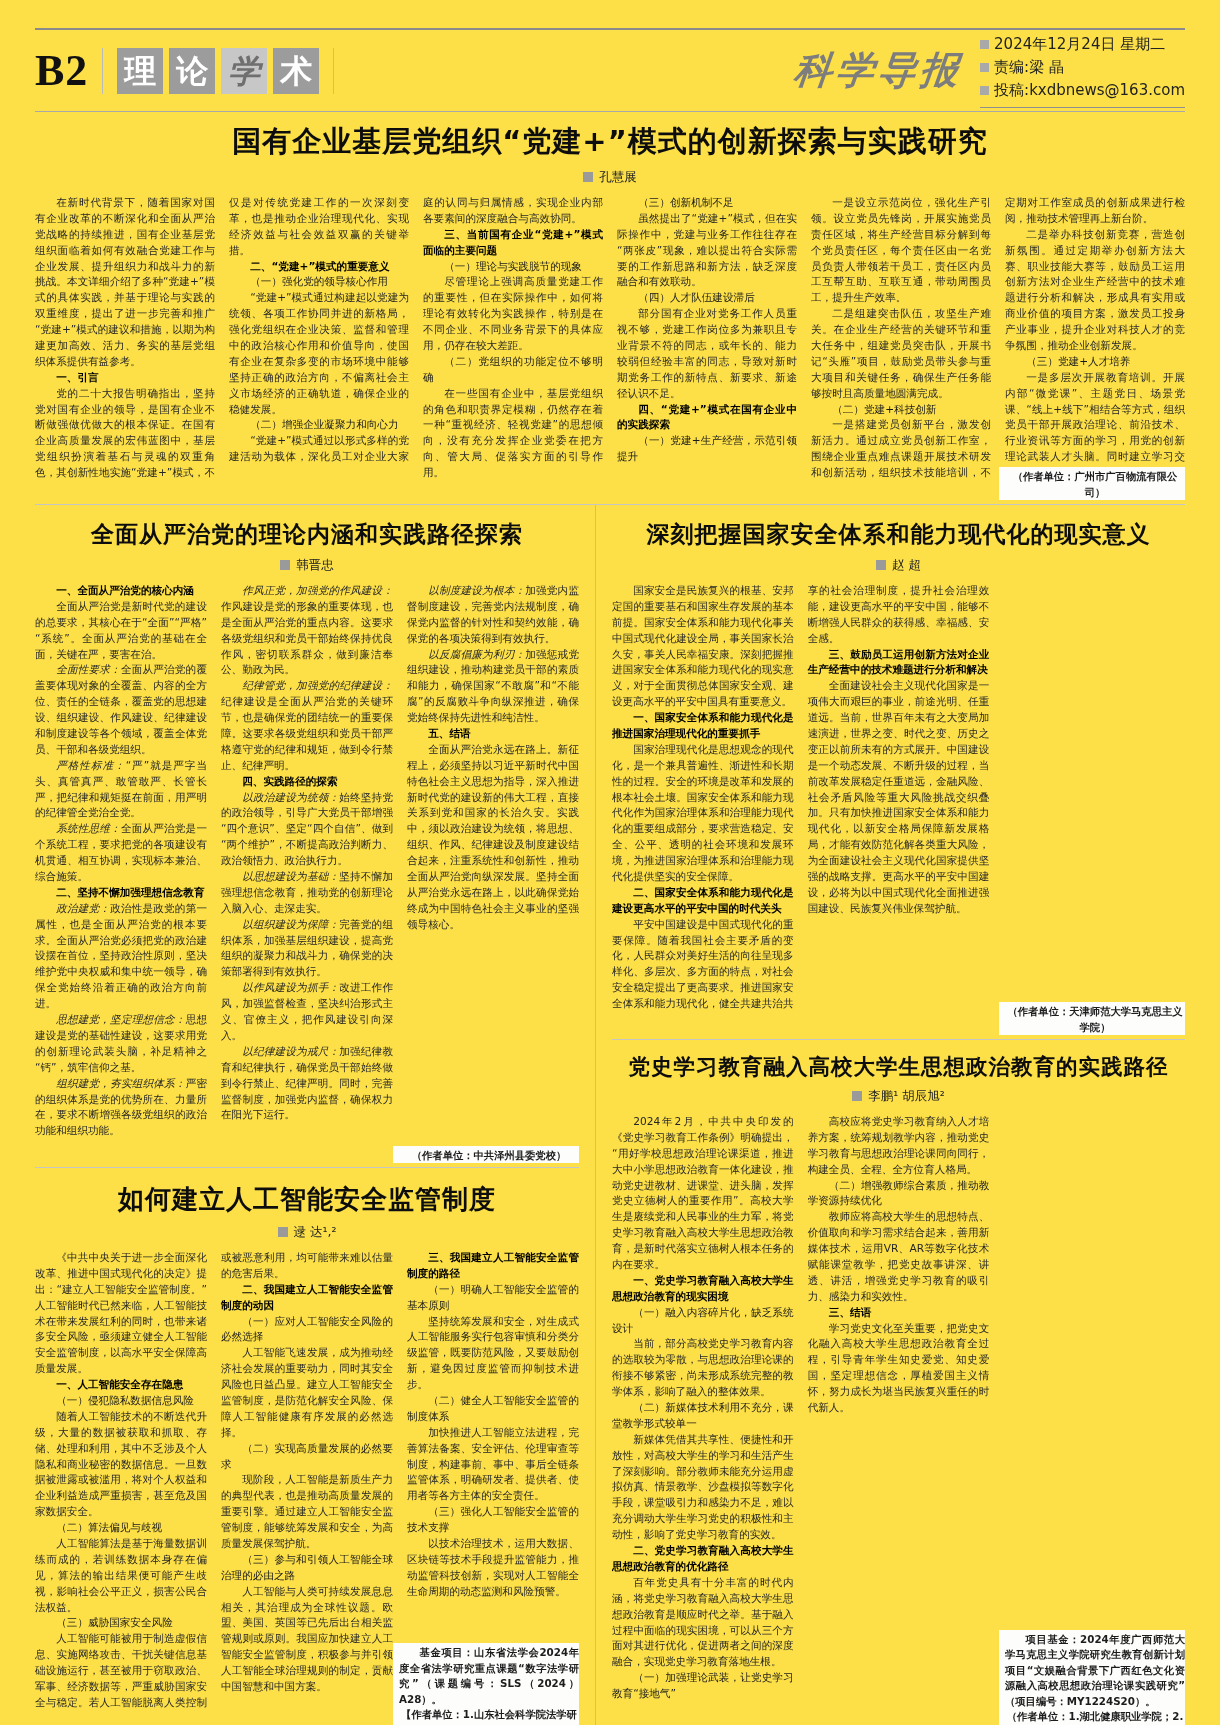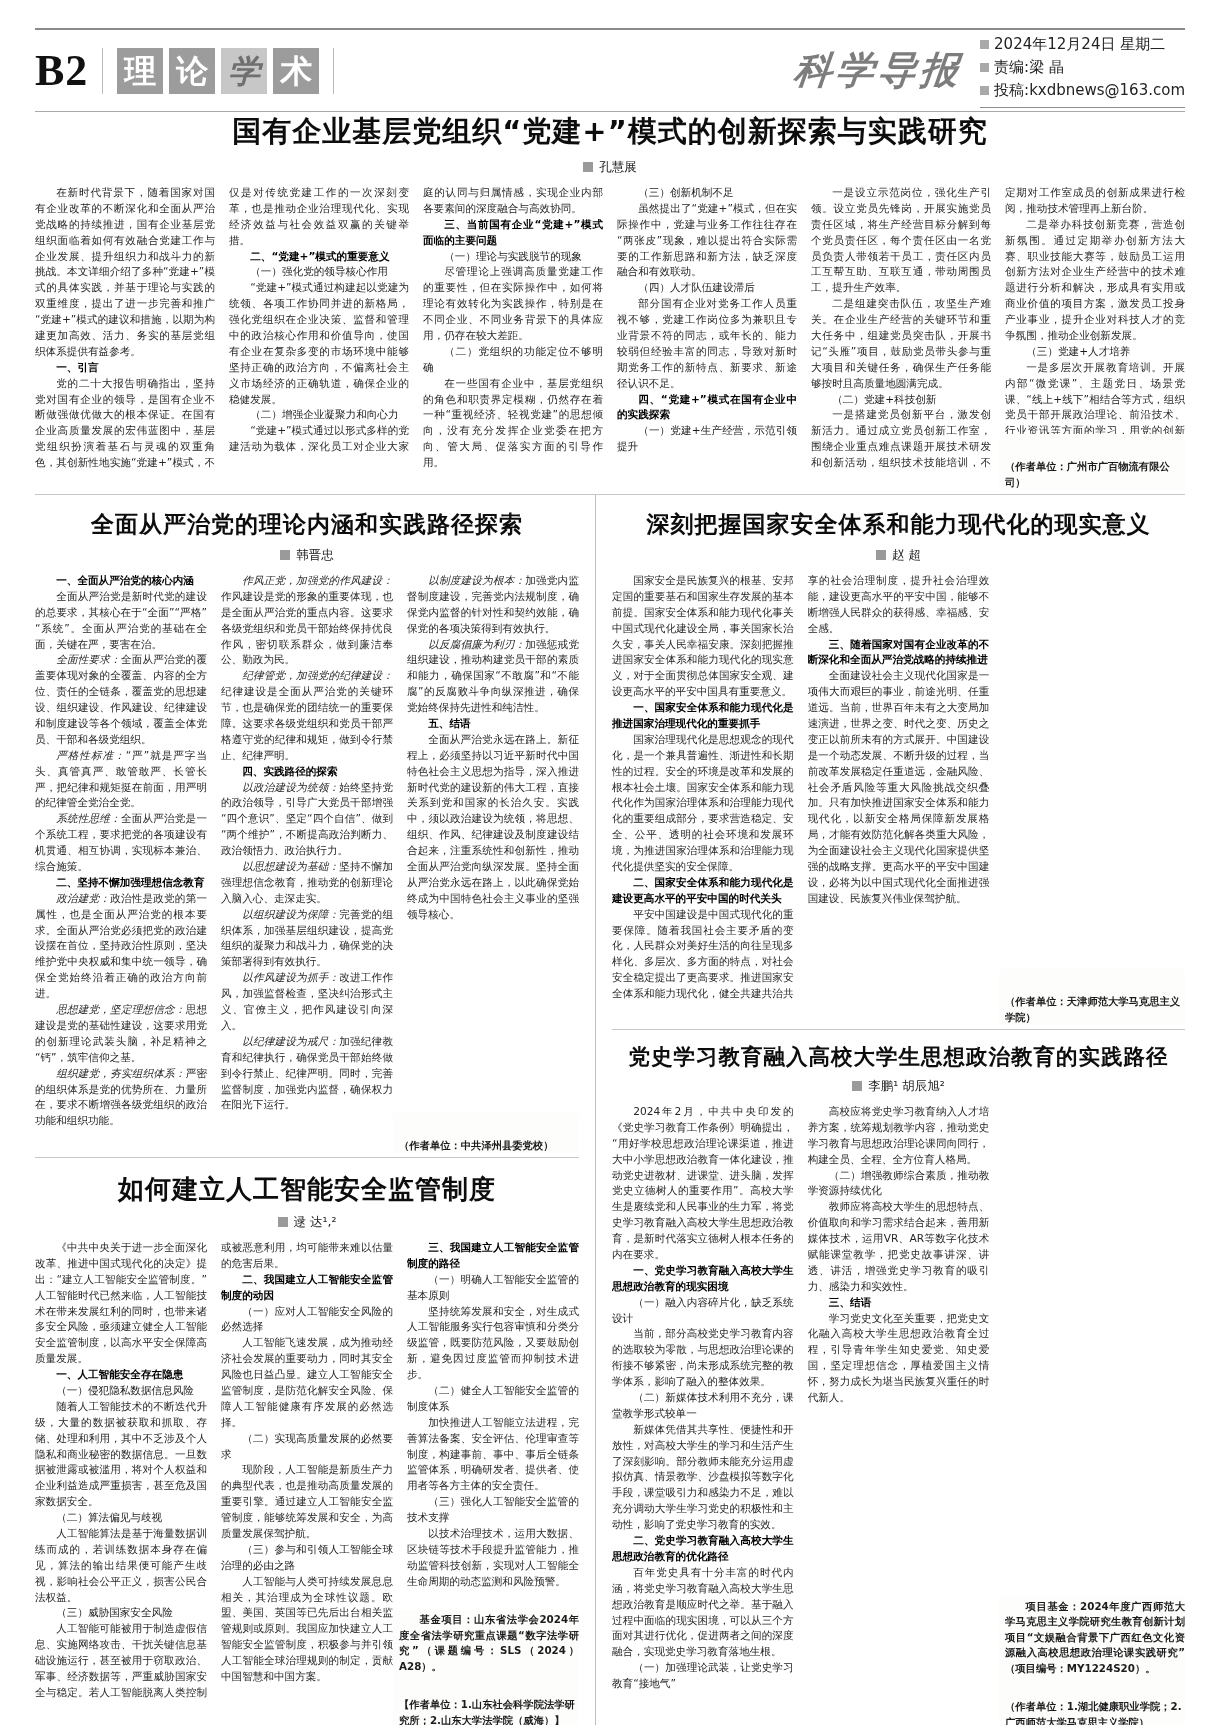--- a/index.html
+++ b/index.html
@@ -1,18 +1,18 @@
 <!DOCTYPE html>
 <html lang="zh"><head>
 <meta charset="utf-8">
 <style>
   * { margin:0; padding:0; box-sizing:border-box; }
   html,body { background:#e8e8e6; }
   .page {
-    width:1220px; height:1725px; margin:0 auto; background:#ffffff;
+    width:1220px; height:1725px; margin:0 auto; background:#fde047;
     font-family:"DejaVu Sans","Liberation Sans",sans-serif;
     color:#1c1c1c; overflow:hidden; position:relative; padding:0 35px;
   }
   
   .page-header {
     border-top:2px solid #8a8a8a; border-bottom:1px solid #a9a9a9;
     height:84px; margin-top:28px; display:flex; justify-content:space-between; align-items:center;
   }
   .hleft { display:flex; align-items:center; gap:14px; }
   .edition { font-family:"Liberation Serif","DejaVu Serif",serif; font-weight:bold; font-size:44px; color:#111; letter-spacing:1px; }
@@ -40,24 +40,24 @@
     column-gap:14px; column-fill:auto; overflow:hidden;
   }
   .body p { text-indent:2em; }
   .body .sec-h { font-weight:bold; color:#000; }
   .body .sub-h { color:#1a1a1a; }
   .body .lead { font-style:italic; font-weight:normal; }
   .endnote {
     position:absolute; right:0; bottom:4px; background:#fdfdfc; padding:2px 0 0 6px;
     font-size:10.3px; line-height:1.5; font-weight:bold;
   }
-  .endnote .aff { text-align:left;margin-top:23px; }
+  .endnote .aff { text-align:center; }
   .endnote .fund { text-align:justify; text-indent:2em; font-weight:bold; }
   
-  .a1 .a-title { font-size:29px; }
+  .a1 .a-title { font-size:29px; margin-top:10px; }
   .a1 .body { column-count:6; height:288px; }
   .a1 { height:382px; }
   hr.full { border:none; border-top:1px solid #c6c6c6; }
   .row { display:flex; }
   .col-left  { width:560px; padding-right:16px; }
   .col-right { width:590px; padding-left:16px; border-left:1px solid #bdbdbd; }
   .a2 .a-title, .a3 .a-title { font-size:23px; margin-top:14px; }
   .a4 .a-title { font-size:26px; margin-top:14px; }
   .a5 .a-title { font-size:21.5px; margin-top:12px; }
   .a2 .body, .a3 .body, .a4 .body, .a5 .body { column-count:3; }
@@ -215,21 +215,21 @@
 
         <section class="article a3">
           <h1 class="a-title">深刻把握国家安全体系和能力现代化的现实意义</h1>
           <div class="byline"><span class="sq"></span><span>赵 超</span></div>
           <div class="body">
               <p class="para">国家安全是民族复兴的根基、安邦定国的重要基石和国家生存发展的基本前提。国家安全体系和能力现代化事关中国式现代化建设全局，事关国家长治久安，事关人民幸福安康。深刻把握推进国家安全体系和能力现代化的现实意义，对于全面贯彻总体国家安全观、建设更高水平的平安中国具有重要意义。</p>
               <p class="sec-h">一、国家安全体系和能力现代化是推进国家治理现代化的重要抓手</p>
               <p class="para">国家治理现代化是思想观念的现代化，是一个兼具普遍性、渐进性和长期性的过程。安全的环境是改革和发展的根本社会土壤。国家安全体系和能力现代化作为国家治理体系和治理能力现代化的重要组成部分，要求营造稳定、安全、公平、透明的社会环境和发展环境，为推进国家治理体系和治理能力现代化提供坚实的安全保障。</p>
               <p class="sec-h">二、国家安全体系和能力现代化是建设更高水平的平安中国的时代关头</p>
               <p class="para">平安中国建设是中国式现代化的重要保障。随着我国社会主要矛盾的变化，人民群众对美好生活的向往呈现多样化、多层次、多方面的特点，对社会安全稳定提出了更高要求。推进国家安全体系和能力现代化，健全共建共治共享的社会治理制度，提升社会治理效能，建设更高水平的平安中国，能够不断增强人民群众的获得感、幸福感、安全感。</p>
-              <p class="sec-h">三、随着国家对国有企业改革的不断深化和全面从严治党战略的持续推进</p>
+              <p class="sec-h">三、鼓励员工运用创新方法对企业生产经营中的技术难题进行分析和解决</p>
               <p class="para">全面建设社会主义现代化国家是一项伟大而艰巨的事业，前途光明、任重道远。当前，世界百年未有之大变局加速演进，世界之变、时代之变、历史之变正以前所未有的方式展开。中国建设是一个动态发展、不断升级的过程，当前改革发展稳定任重道远，金融风险、社会矛盾风险等重大风险挑战交织叠加。只有加快推进国家安全体系和能力现代化，以新安全格局保障新发展格局，才能有效防范化解各类重大风险，为全面建设社会主义现代化国家提供坚强的战略支撑。更高水平的平安中国建设，必将为以中国式现代化全面推进强国建设、民族复兴伟业保驾护航。</p>
             </div>
           <div class="endnote">
               <div class="aff">（作者单位：天津师范大学马克思主义学院）</div>
             </div>
         </section>
 
         <hr class="full">
 
         <section class="article a5">

